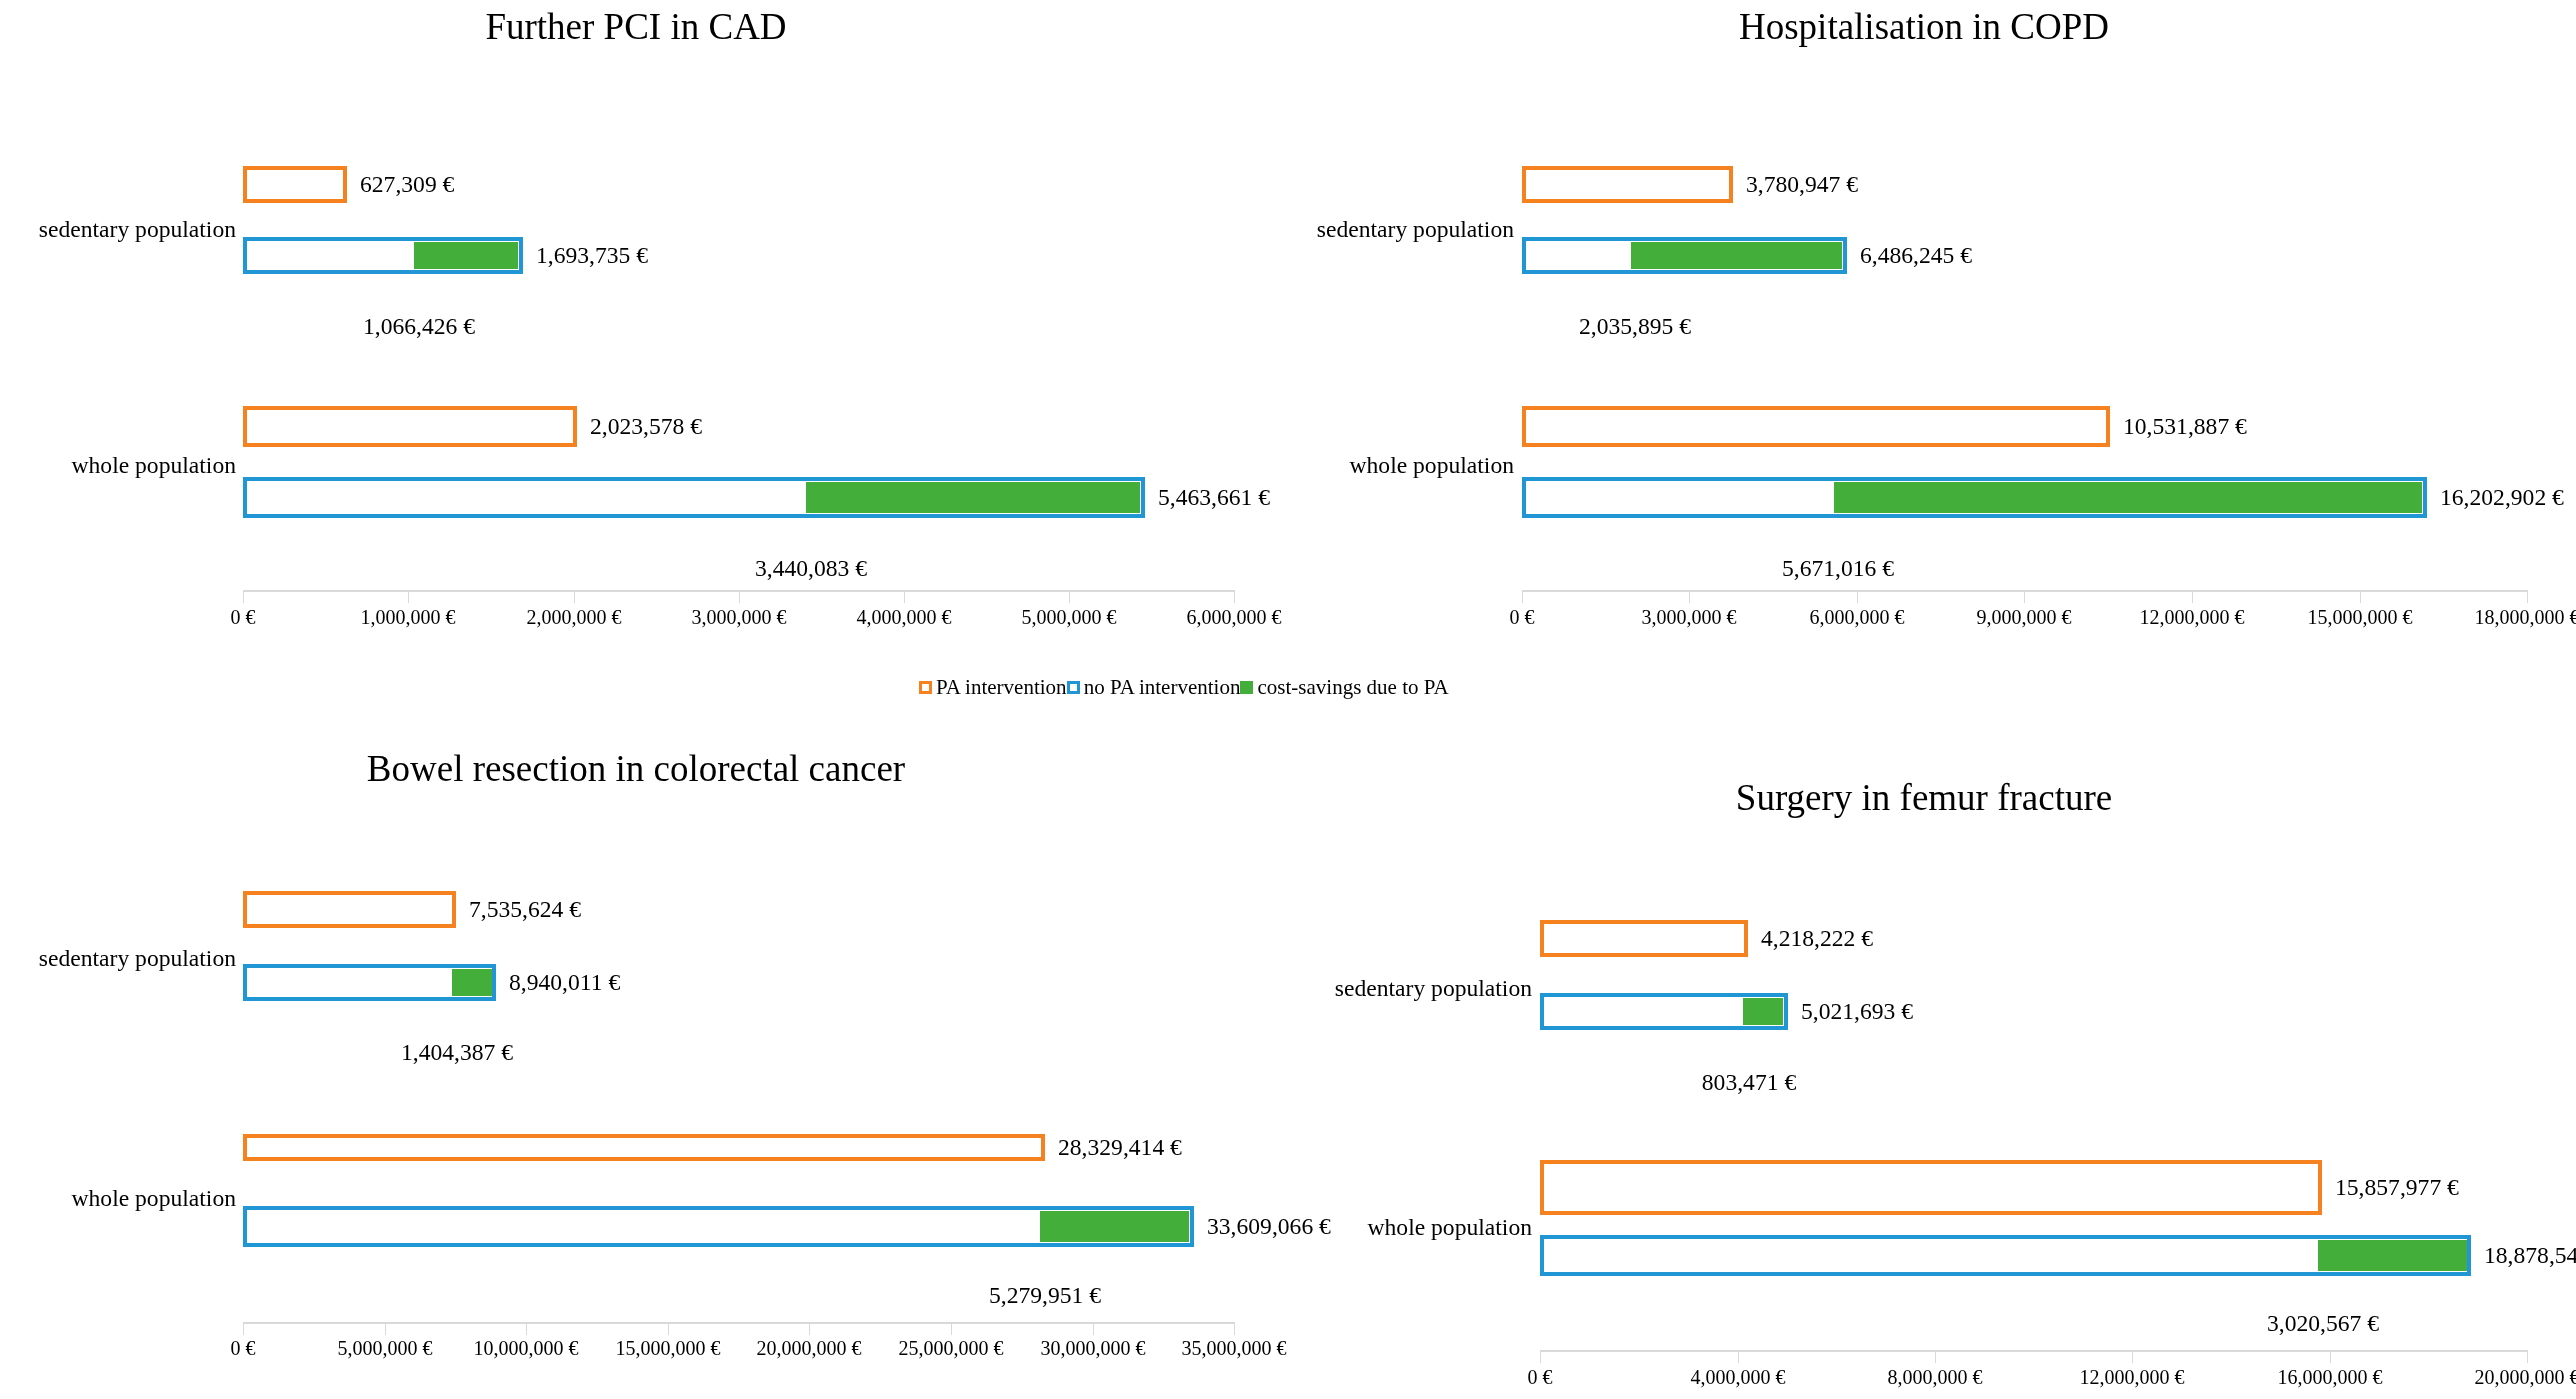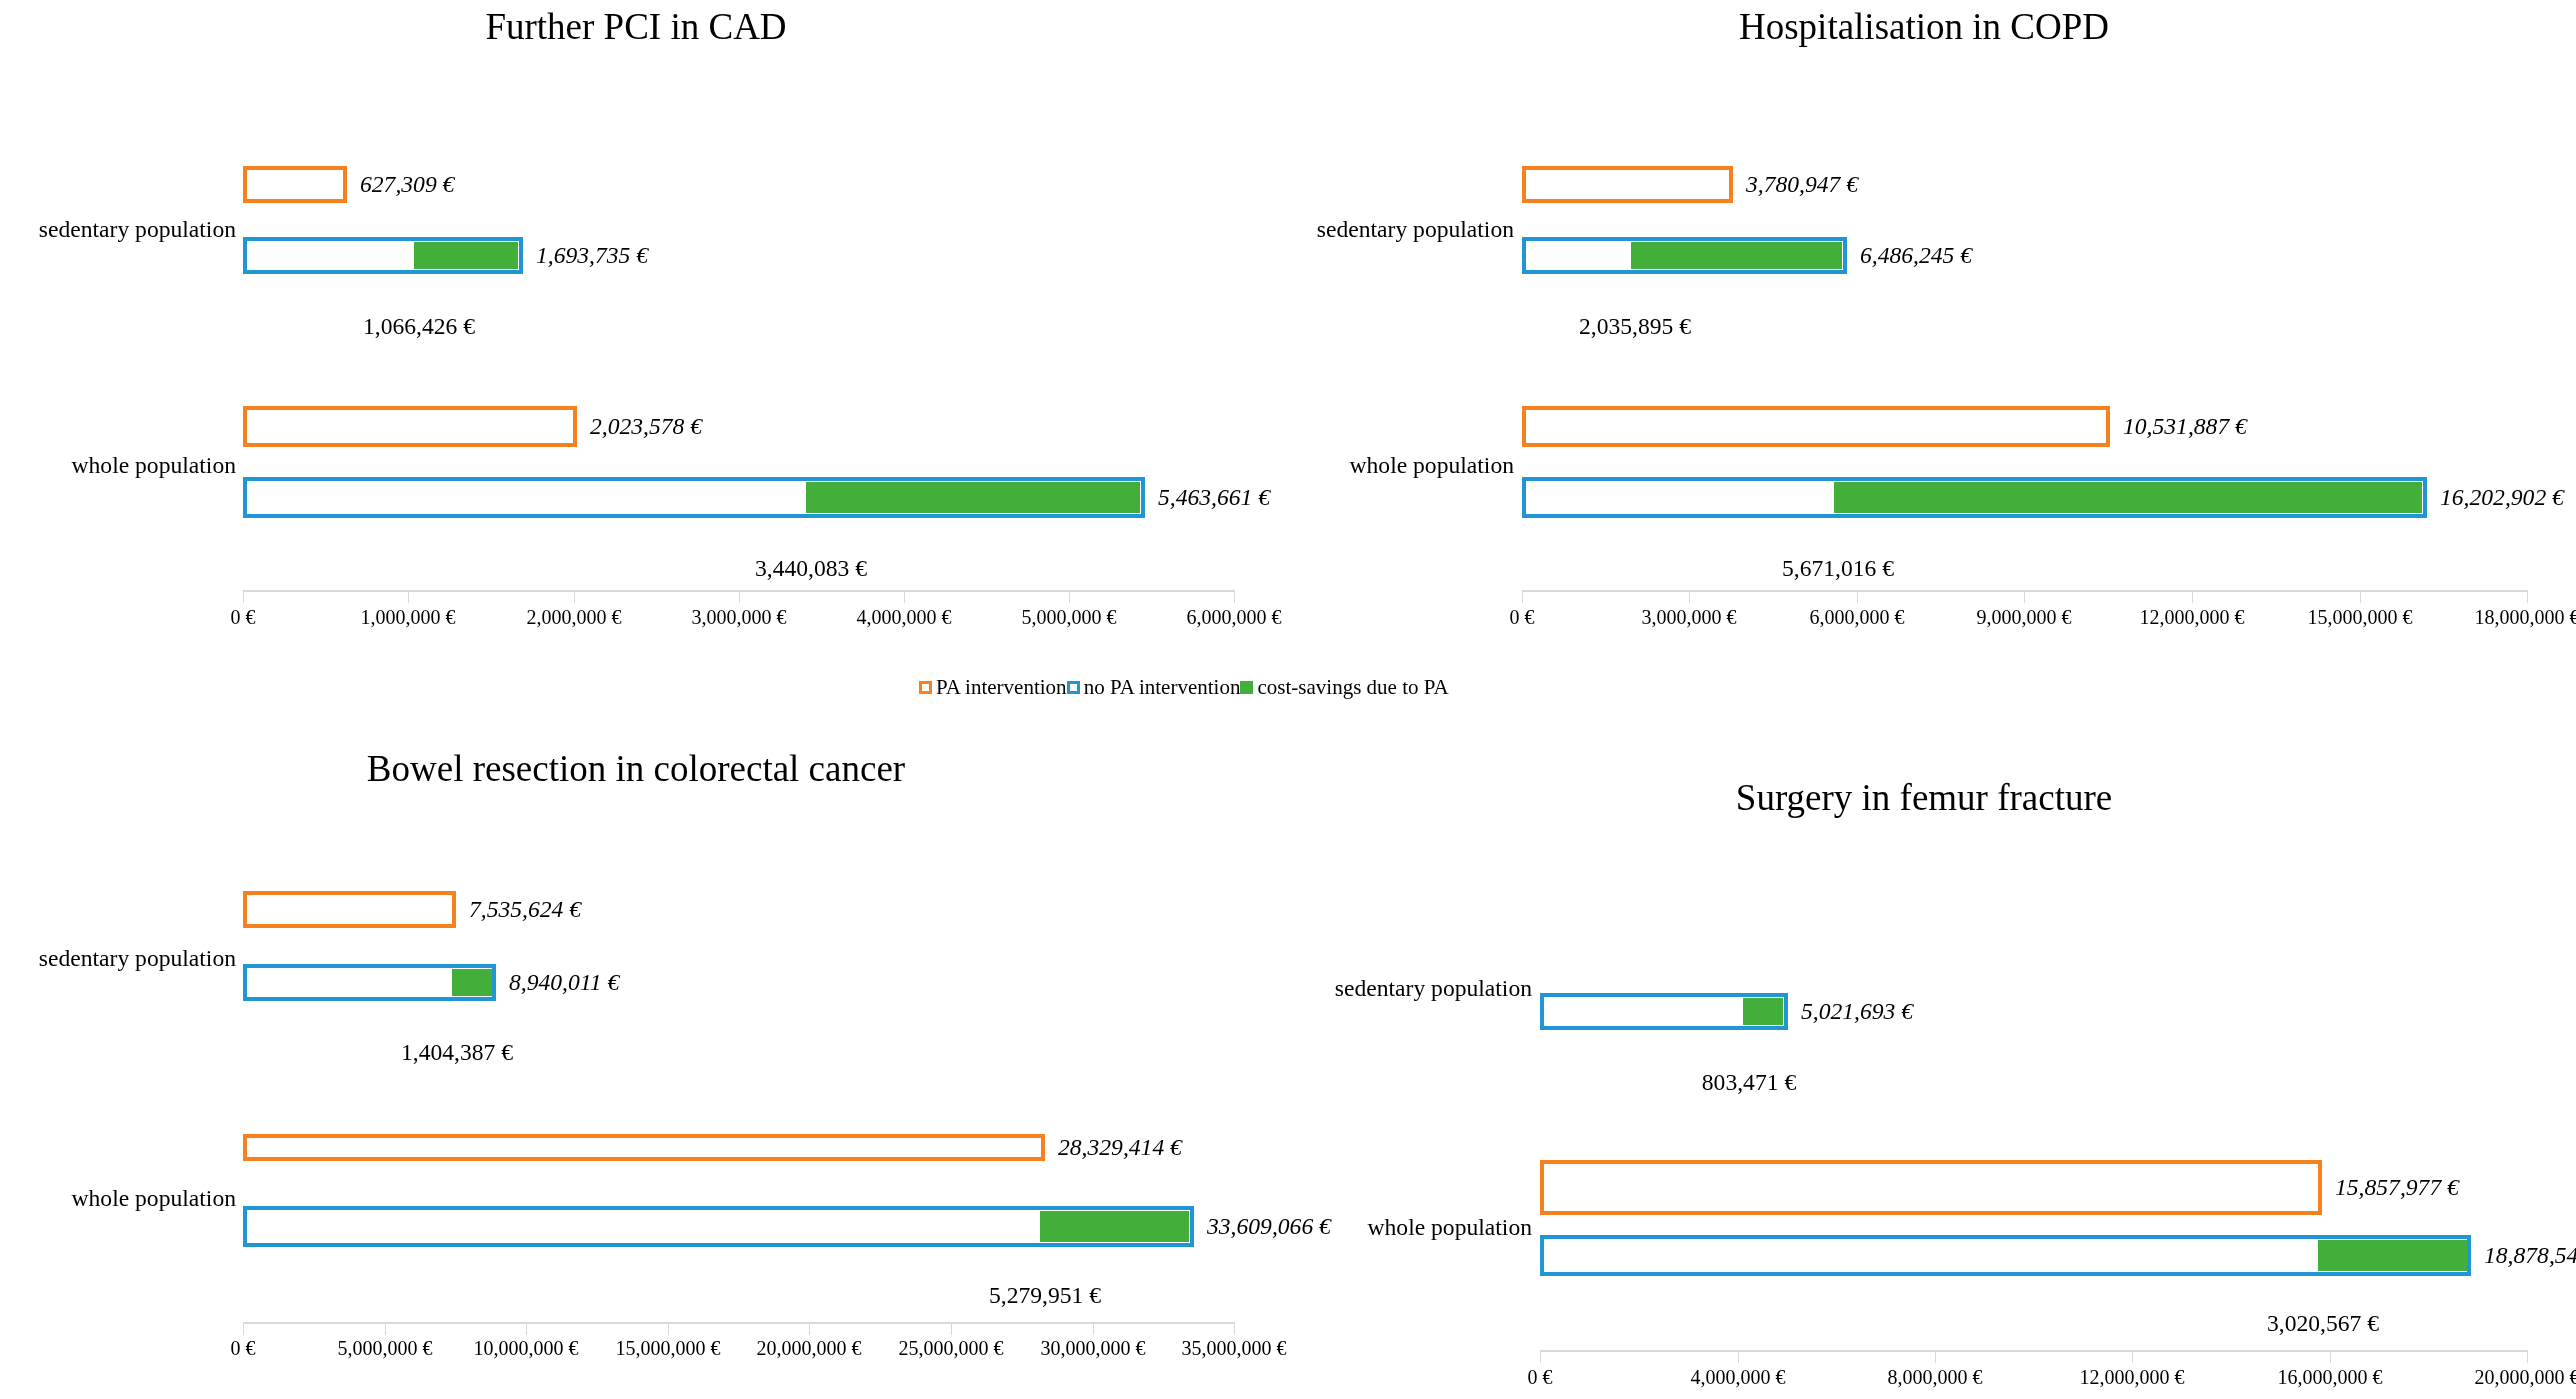--- a/index.html
+++ b/index.html
@@ -61,21 +61,20 @@
   }
 
   .bar-end-label {
     position: absolute;
     top: 50%;
     transform: translateY(-50%);
     font-size: 23.6px;
     color: #000000;
     white-space: nowrap;
     line-height: 1;
-    font-style: italic;
   }
 
   .savings-label {
     position: absolute;
     font-size: 23.6px;
     color: #000000;
     white-space: nowrap;
     line-height: 1;
     transform: translateX(-50%);
   }
@@ -240,20 +239,24 @@
       <div class="axis-tick" style="left: 951px; top: 1322px; height: 13px;"></div>
       <div class="axis-tick-label" style="left: 951px; top: 1338px;">25,000,000 €</div>
       <div class="axis-tick" style="left: 1093px; top: 1322px; height: 13px;"></div>
       <div class="axis-tick-label" style="left: 1093px; top: 1338px;">30,000,000 €</div>
       <div class="axis-tick" style="left: 1234px; top: 1322px; height: 13px;"></div>
       <div class="axis-tick-label" style="left: 1234px; top: 1338px;">35,000,000 €</div>
     </div>
     <div class="panel" style="left: 0px; top: 0px; width: 2576px; height: 1400px;">
       <div class="panel-title" style="top: 776px; left: 1272px; width: 1304px; right: auto;">Surgery in femur fracture</div>
       <div class="cat-label" style="right: 1044px; top: 977px;">sedentary population</div>
+      <div class="bar-row" style="left: 1540px; top: 920px; width: 987px; height: 37px;">
+        <div class="bar orange" style="width: 208px;"></div>
+        <div class="bar-end-label" style="left: 221px;">4,218,222 €</div>
+      </div>
       <div class="bar-row" style="left: 1540px; top: 993px; width: 987px; height: 37px;">
         <div class="bar blue" style="width: 248px;"></div>
         <div class="bar-green" style="left: 203px; width: 40px;"></div>
         <div class="bar-end-label" style="left: 261px;">5,021,693 €</div>
       </div>
       <div class="savings-label" style="left: 1749px; top: 1071px;">803,471 €</div>
       <div class="cat-label" style="right: 1044px; top: 1216px;">whole population</div>
       <div class="bar-row" style="left: 1540px; top: 1160px; width: 987px; height: 55px;">
         <div class="bar orange" style="width: 782px;"></div>
         <div class="bar-end-label" style="left: 795px;">15,857,977 €</div>

